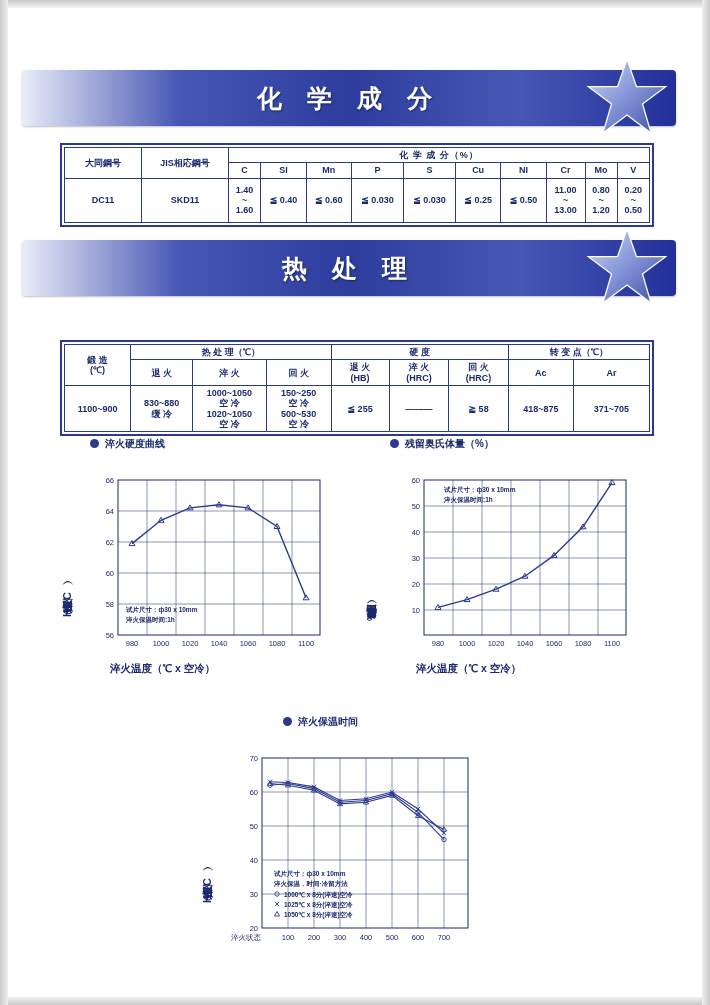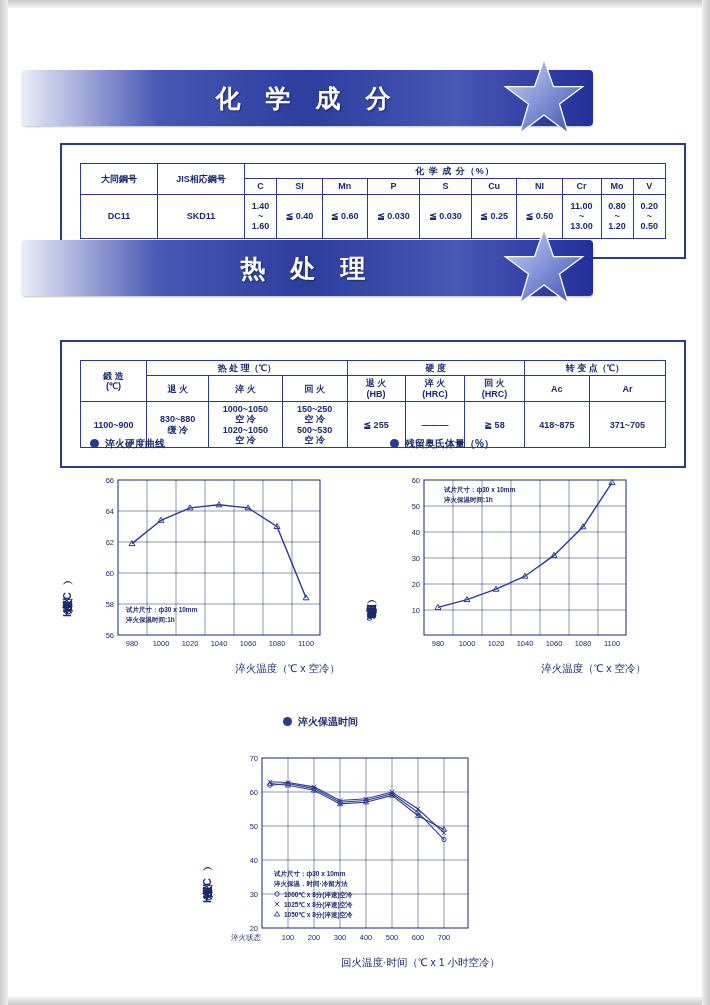--- a/index.html
+++ b/index.html
@@ -36,21 +36,21 @@
   }
   .edge-bottom {
     position: absolute; left: 0; bottom: 0; width: 710px; height: 8px;
     background: linear-gradient(to top, #c9c9c9, #f3f3f3);
   }
 
   
   .banner {
     position: absolute;
     left: 22px;
-    width: 571px;
+    width: 654px;
     height: 56px;
     background: linear-gradient(to right, #e9ecf8 0%, #4757b4 24%, #2c3d9e 50%, #4757b4 76%, #23309a 100%);
     border-radius: 4px 4px 4px 4px;
     box-shadow: 0 1px 2px rgba(0,0,0,0.25);
     overflow: visible;
   }
   .banner .btitle {
     position: absolute;
     left: 0; right: 0; top: 50%;
     transform: translateY(-50%);
@@ -82,21 +82,21 @@
     text-align: center;
     vertical-align: middle;
     font-weight: bold;
     padding: 2px 3px;
     line-height: 1.15;
   }
   .outerbox {
     position: absolute;
     border: 2px solid #2b3a8e;
     background: #ffffff;
-    padding: 18px;
+    padding: 2px;
   }
 
   
   .chart-head {
     position: absolute;
     font-size: 10px;
     font-weight: bold;
     color: #1b2a6b;
     white-space: nowrap;
   }
@@ -108,24 +108,24 @@
     margin-right: 6px;
     vertical-align: middle;
     position: relative;
     top: -1px;
   }
 
   .chart-wrap { position: absolute; }
   .axis-label-x {
     position: absolute;
     font-size: 10.5px;
-    font-weight: normal;
+    font-weight: bold;
     color: #1b2a6b;
     white-space: nowrap;
-    text-align: right;
+    text-align: left;
   }
   .axis-label-y {
     position: absolute;
     font-size: 10.5px;
     font-weight: bold;
     color: #1b2a6b;
     white-space: nowrap;
     writing-mode: vertical-rl;
     transform: rotate(180deg);
     letter-spacing: 1px;
@@ -455,16 +455,15 @@
       <text class="smallnote" x="64" y="128">试片尺寸：ф30 x 10mm</text>
       <text class="smallnote" x="64" y="138">淬火保温．时间·冷留方法</text>
       <circle cx="67" cy="146" r="2.2" fill="none" stroke="#2b3a8e" stroke-width="0.9"></circle>
       <text class="smallnote" x="74" y="149">1000℃ x 8分(淬速)空冷</text>
       <path d="M64.8,153.8 L69.2,158.2 M69.2,153.8 L64.8,158.2" stroke="#2b3a8e" stroke-width="0.9"></path>
       <text class="smallnote" x="74" y="159">1025℃ x 8分(淬速)空冷</text>
       <polygon points="67,163.5 69.6,168 64.4,168" fill="none" stroke="#2b3a8e" stroke-width="0.9"></polygon>
       <text class="smallnote" x="74" y="169">1050℃ x 8分(淬速)空冷</text>
     </svg>
     <div class="axis-label-y" style="left:-10px; top:30px; height:130px;">洛氏硬度（HRC）</div>
-    <div class="axis-label-x" style="left:20px; top:208px; width:270px;">回火温度·时间（℃ x 1 小时空冷）</div>
   </div>
 
 </div>
 
 </body></html>

